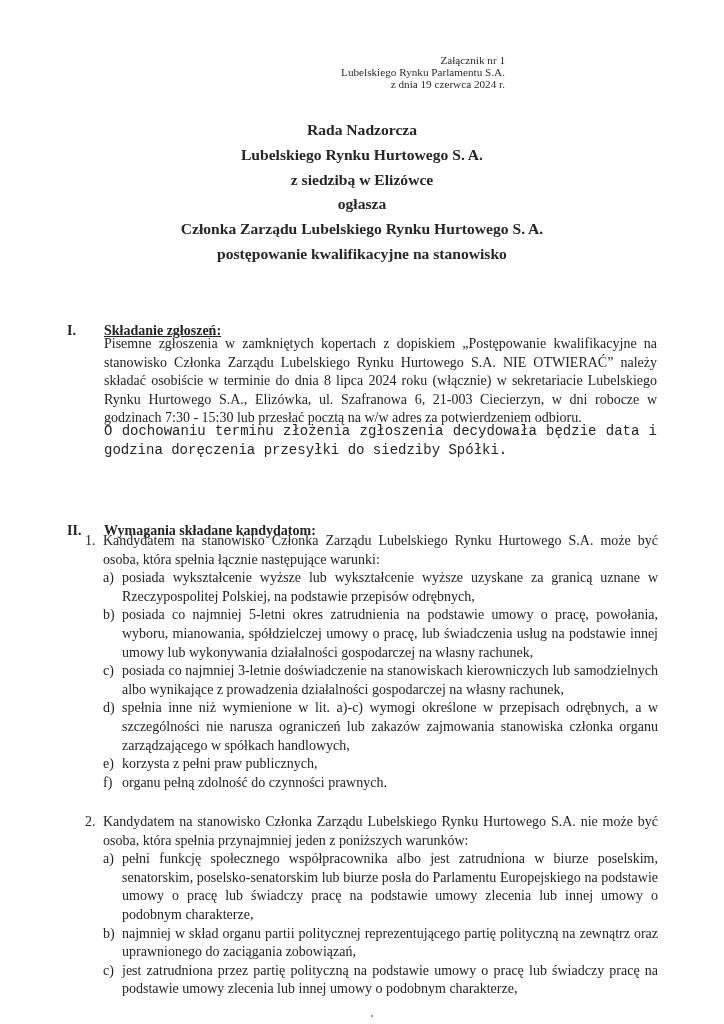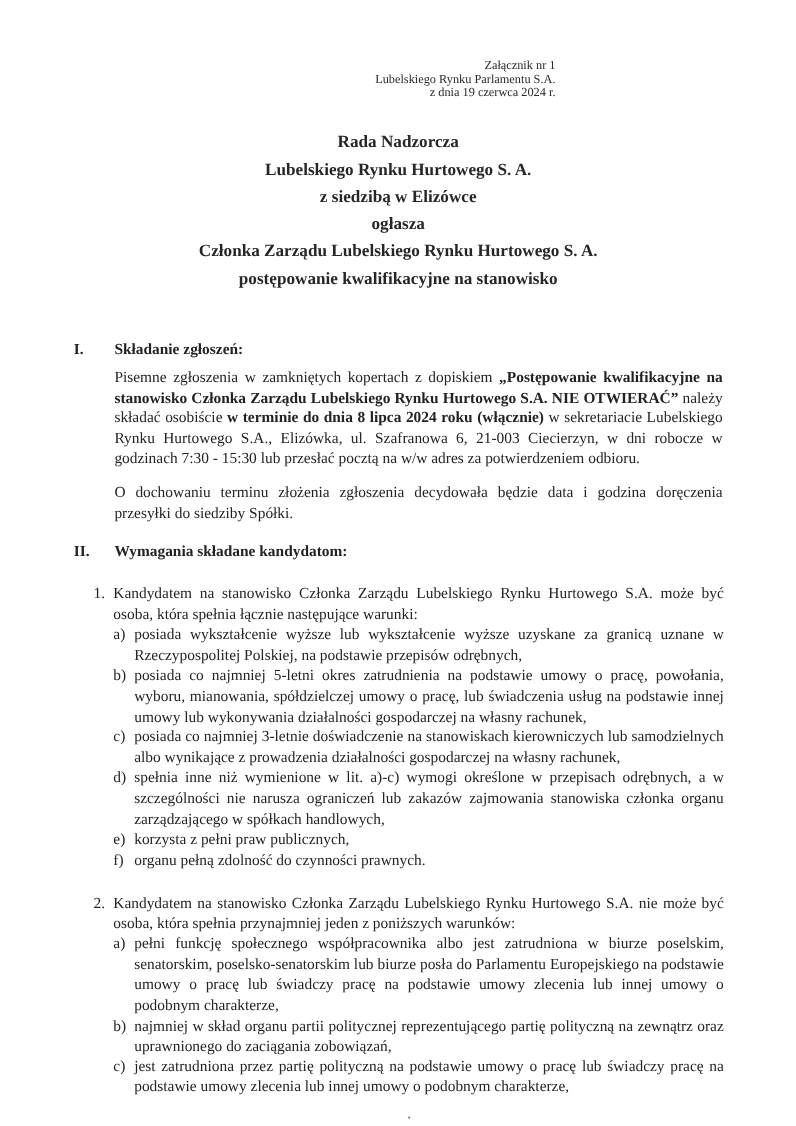--- a/index.html
+++ b/index.html
@@ -21,21 +21,21 @@
   .title-block div { white-space: nowrap; }
   .section-heading {
     position: absolute; left: 67px; font-weight: bold; font-size: 14px;
     white-space: nowrap; color: #232323;
   }
   .section-heading .num { display: inline-block; width: 37px; }
   .para {
     position: absolute; left: 104px; width: 553px; font-size: 14px;
     line-height: 18.6px; text-align: justify; color: #232323;
   }
-  .para b { font-weight: bold; }
+  .para b { font-weight: normal; }
   .list {
     position: absolute; left: 85px; width: 573px; font-size: 14px;
     line-height: 18.6px; color: #232323;
   }
   .item { position: relative; padding-left: 18px; text-align: justify; }
   .item .marker { position: absolute; left: 0; top: 0; }
   .sub { position: relative; padding-left: 37px; text-align: justify; }
   .sub .marker { position: absolute; left: 18px; top: 0; }
   .dot { position: absolute; left: 371px; top: 1015px; width: 2px; height: 2px; background: #777; border-radius: 1px; }
 </style>
@@ -52,33 +52,33 @@
 
   <div class="title-block">
     <div>Rada Nadzorcza</div>
     <div>Lubelskiego Rynku Hurtowego S. A.</div>
     <div>z siedzibą w Elizówce</div>
     <div>ogłasza</div>
     <div>Członka Zarządu Lubelskiego Rynku Hurtowego S. A.</div>
     <div>postępowanie kwalifikacyjne na stanowisko</div>
   </div>
 
-  <div class="section-heading" style="top:311px;">
+  <div class="section-heading" style="top:323px;text-decoration:underline;">
     <span class="num">I.</span><span>Składanie zgłoszeń:</span>
   </div>
 
   <div class="para" style="top:335px;">
     <span>Pisemne zgłoszenia w zamkniętych kopertach z dopiskiem </span><b>„Postępowanie kwalifikacyjne na stanowisko Członka Zarządu Lubelskiego Rynku Hurtowego S.A. NIE OTWIERAĆ”</b><span> należy składać osobiście </span><b>w terminie do dnia 8 lipca 2024 roku (włącznie)</b><span> w sekretariacie Lubelskiego Rynku Hurtowego S.A., Elizówka, ul. Szafranowa 6, 21-003 Ciecierzyn, w dni robocze w godzinach 7:30 - 15:30 lub przesłać pocztą na w/w adres za potwierdzeniem odbioru.</span>
   </div>
 
-  <div class="para" style="top:440px;">
+  <div class="para" style="top:422px;font-family:Liberation Mono, monospace;">
     <span>O dochowaniu terminu złożenia zgłoszenia decydowała będzie data i godzina doręczenia przesyłki do siedziby Spółki.</span>
   </div>
 
-  <div class="section-heading" style="top:494px;">
+  <div class="section-heading" style="top:523px;">
     <span class="num">II.</span><span>Wymagania składane kandydatom:</span>
   </div>
 
   <div class="list" style="top:532px;">
     <div class="item">
       <span class="marker">1.</span>
       <span>Kandydatem na stanowisko Członka Zarządu Lubelskiego Rynku Hurtowego S.A. może być osoba, która spełnia łącznie następujące warunki:</span>
     </div>
     <div class="sub">
       <span class="marker">a)</span>

